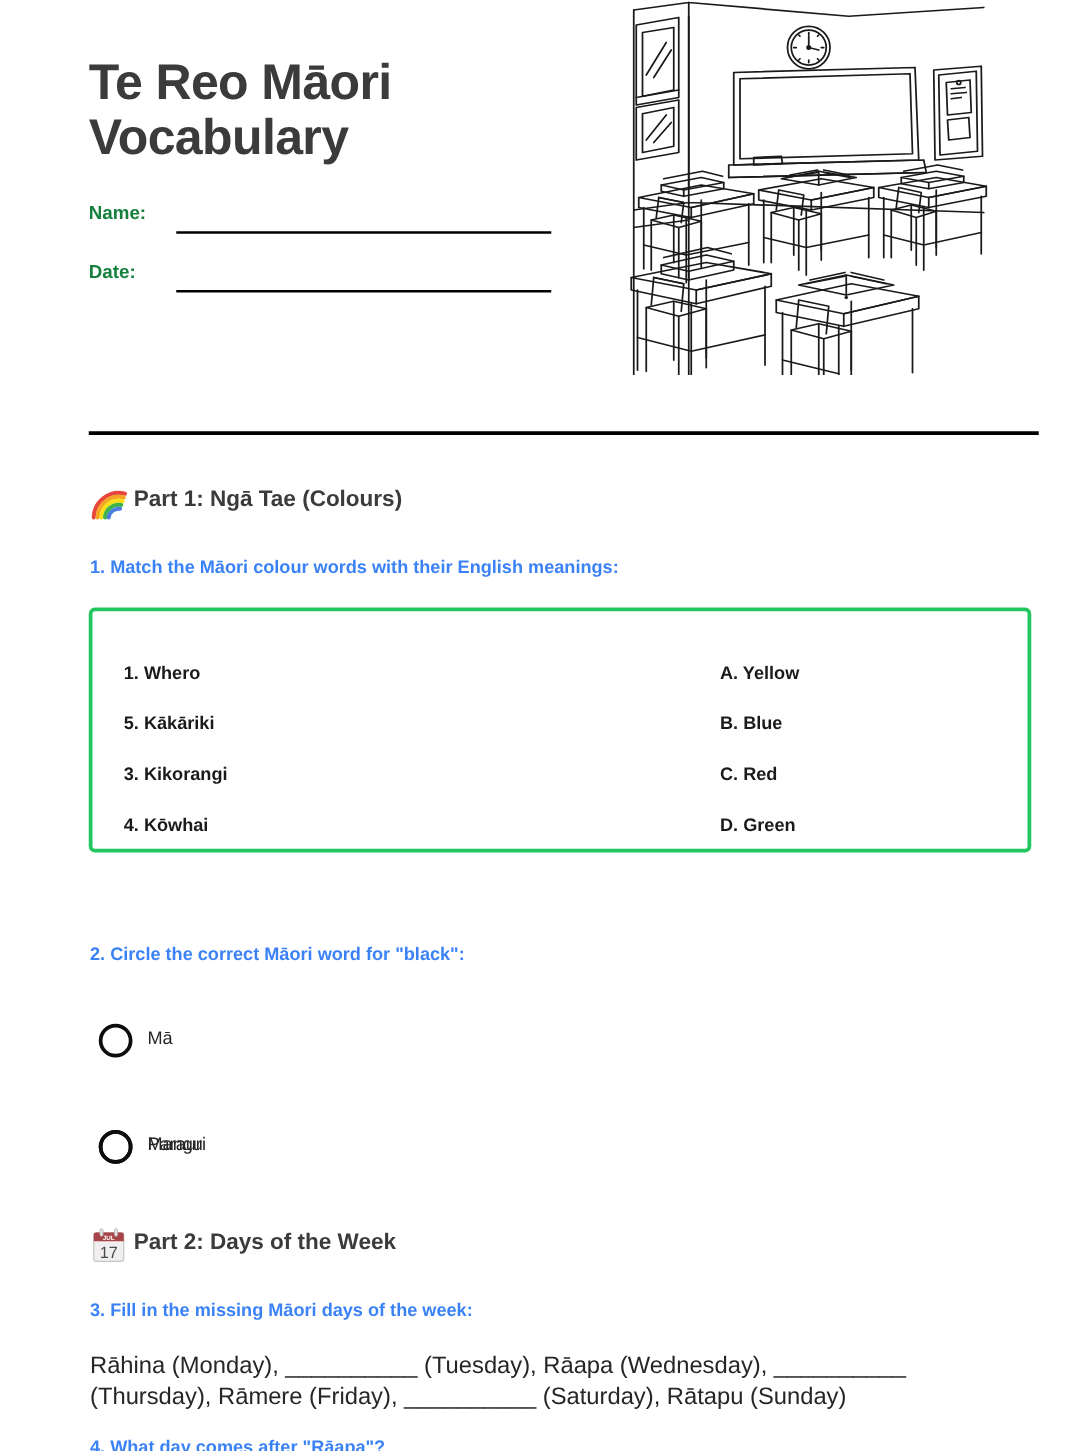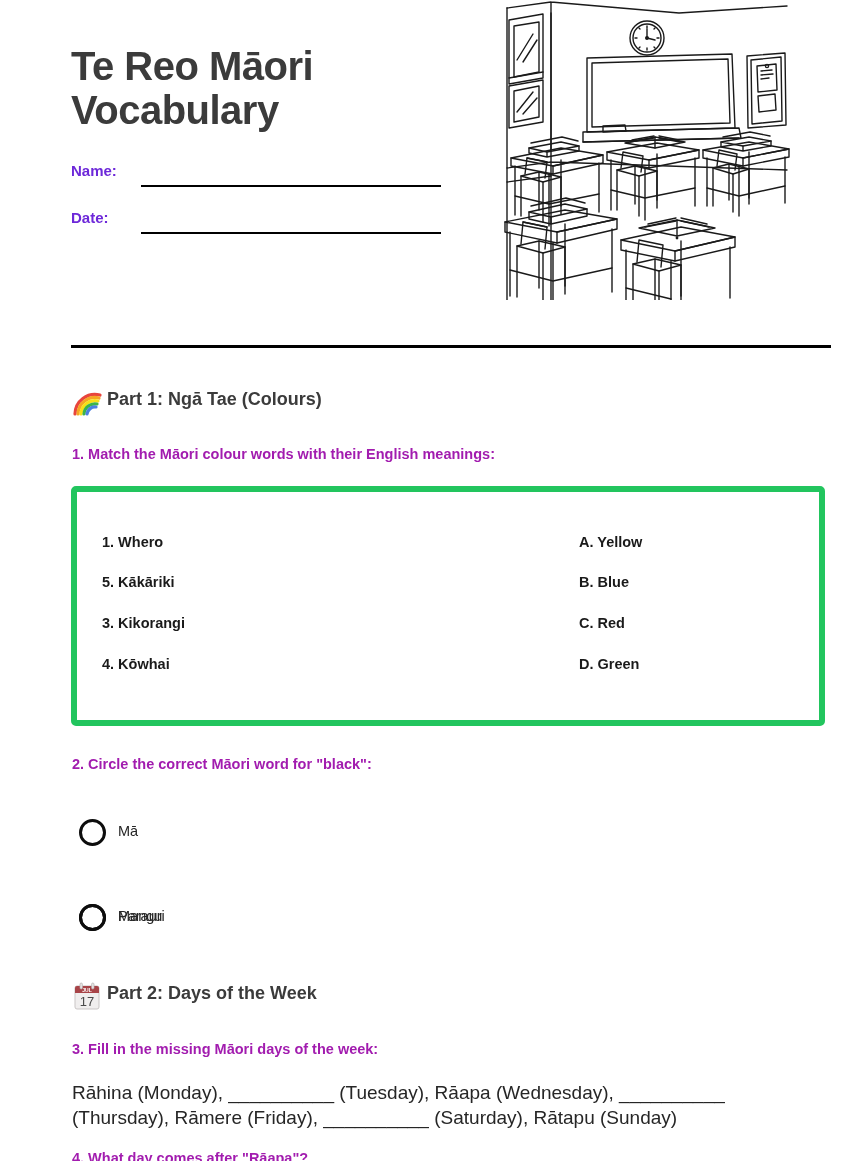--- a/index.html
+++ b/index.html
@@ -50,21 +50,21 @@
     height: 34px;
   }
   .field-name { top: 118px; }
   .field-date { top: 165px; text-align: right; }
   .field-label {
     position: absolute;
     left: 0;
     top: 0;
     font-size: 15px;
     font-weight: bold;
-    color: #6d28d9;
+    color: #15803d;
   }
   .field-line {
     position: absolute;
     left: 70px;
     top: 23px;
     width: 300px;
     height: 0;
     border-bottom: 2px solid #000000;
   }
 
@@ -113,31 +113,31 @@
     white-space: nowrap;
   }
 
   
   .question {
     position: absolute;
     left: 51px;
     width: 770px;
     font-size: 14.5px;
     font-weight: bold;
-    color: #a21caf;
+    color: #3b82f6;
   }
 
   
   .match-box {
     position: absolute;
     left: 50px;
     top: 486px;
     width: 754px;
-    height: 240px;
-    border: 6px solid #22c55e;
+    height: 196px;
+    border: 3px solid #22c55e;
     border-radius: 5px;
     box-sizing: border-box;
   }
   .match-row {
     position: absolute;
     left: 0;
     width: 100%;
     height: 22px;
   }
   .match-left {

